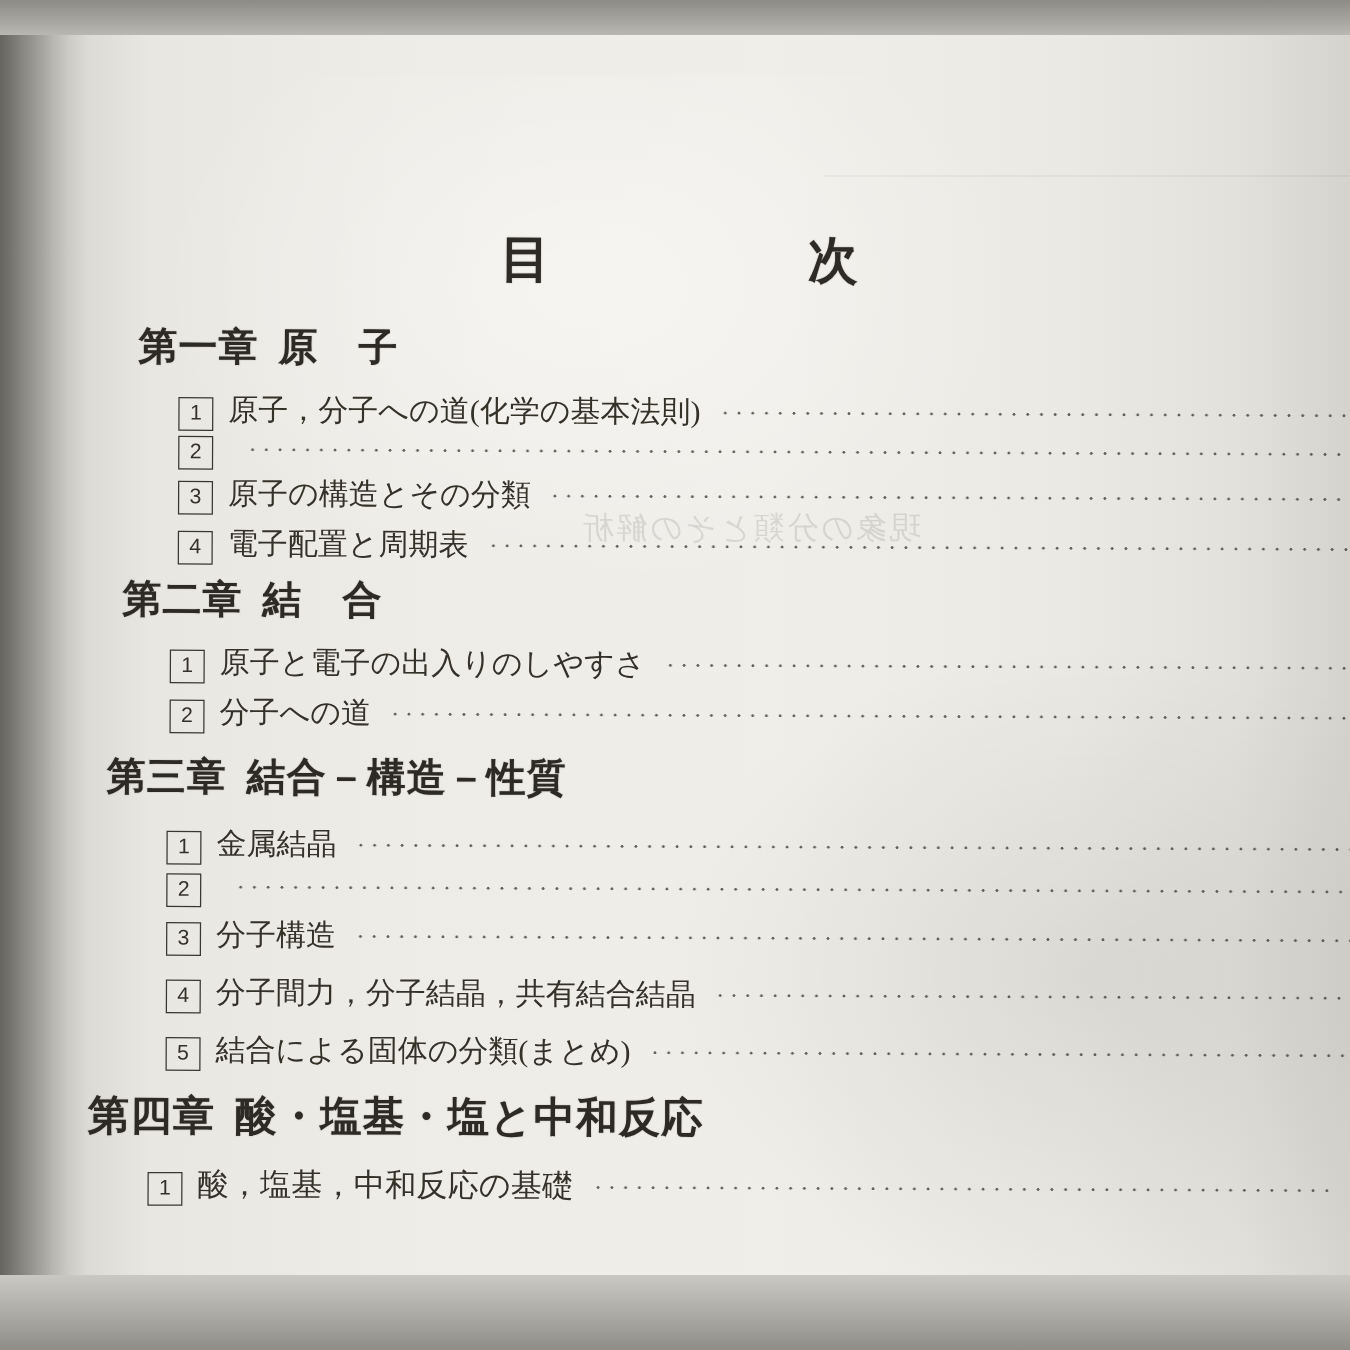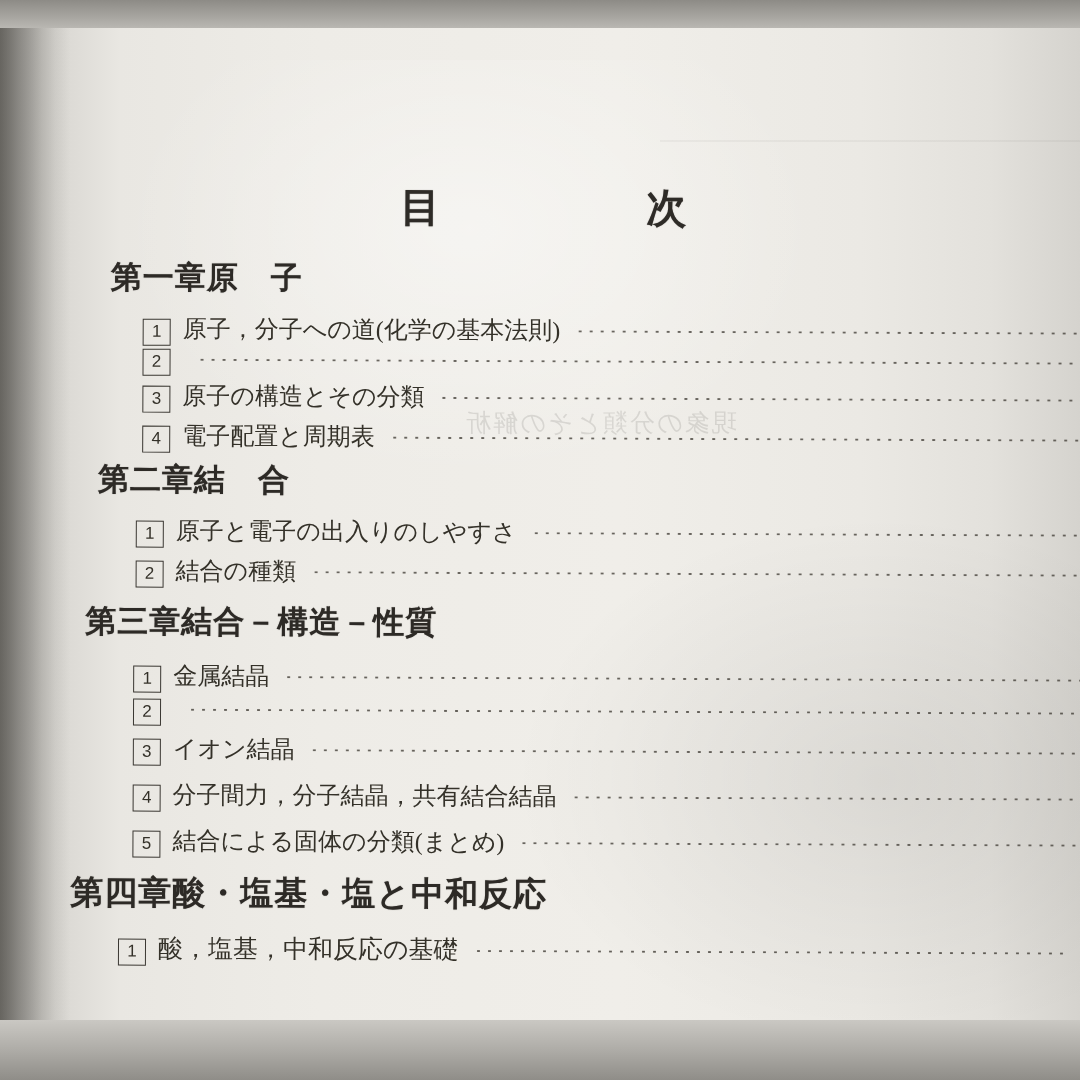--- a/index.html
+++ b/index.html
@@ -131,21 +131,21 @@
   .chapter-block { position: absolute; width: 1000px; }
 
   .chapter-heading {
     font-size: 31px;
     font-weight: 700;
     color: #2d2a26;
     letter-spacing: 1px;
     white-space: nowrap;
     text-shadow: 0 0 1px rgba(45,42,38,.45);
   }
-  .chapter-heading .num { }
+  .chapter-heading .num { margin-right: 16px; }
 
   .entries { margin-top: 10px; }
 
   .entry {
     display: flex;
     align-items: baseline;
     font-size: 24px;
     color: #343129;
     line-height: 40px;
     white-space: nowrap;
@@ -246,21 +246,21 @@
         <span class="num">第二章</span><span>結　合</span>
       </div>
       <div class="entries">
         <div class="entry">
           <span class="marker">1</span>
           <span class="etext">原子と電子の出入りのしやすさ</span>
           <span class="leader"></span>
         </div>
         <div class="entry">
           <span class="marker">2</span>
-          <span class="etext">結合の種類</span>
+          <span class="etext">分子への道</span>
           <span class="leader"></span>
         </div>
       </div>
     </div>
 
     <div class="chapter-block" id="ch3">
       <div class="chapter-heading">
         <span class="num">第三章</span><span>結合－構造－性質</span>
       </div>
       <div class="entries">
@@ -268,21 +268,21 @@
           <span class="marker">1</span>
           <span class="etext">金属結晶</span>
           <span class="leader"></span>
         </div>
         <div class="entry">
           <span class="marker">2</span>
           <span class="leader"></span>
         </div>
         <div class="entry">
           <span class="marker">3</span>
-          <span class="etext">イオン結晶</span>
+          <span class="etext">分子構造</span>
           <span class="leader"></span>
         </div>
         <div class="entry">
           <span class="marker">4</span>
           <span class="etext">分子間力，分子結晶，共有結合結晶</span>
           <span class="leader"></span>
         </div>
         <div class="entry">
           <span class="marker">5</span>
           <span class="etext">結合による固体の分類(まとめ)</span>

